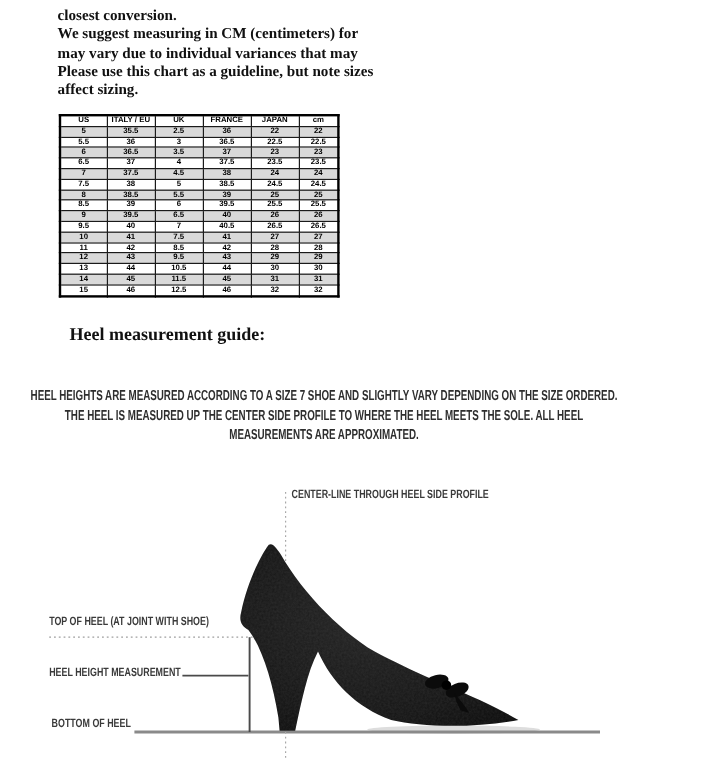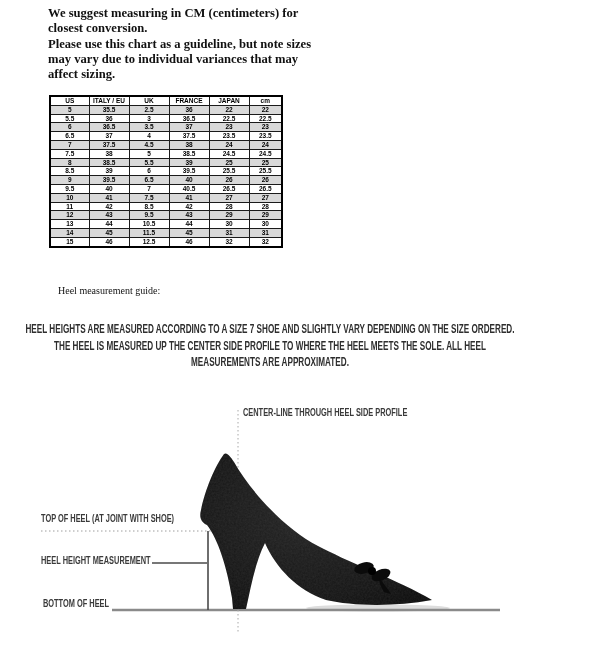--- a/index.html
+++ b/index.html
@@ -18,22 +18,22 @@
   .size-table th,.size-table td{
       border:1px solid #1a1a1a;padding:0;height:7.8px;
       font-family:"Liberation Sans",sans-serif;font-weight:bold;
       font-size:6.5px;line-height:7.6px;text-align:center;color:#000;}
   .size-table thead th{background:#fff;}
   .size-table tbody tr:nth-child(odd){background:#d9d9d9;}
   .size-table tbody tr:nth-child(even){background:#fff;}
 
   
   .guide-title{position:absolute;left:58px;top:271px;
-         font-family:"Liberation Serif",serif;font-weight:normal;
-         font-size:10px;color:#111;margin-top:14px;}
+         font-family:"Liberation Serif",serif;font-weight:bold;
+         font-size:15px;color:#111;}
 
   
   .desc{position:absolute;left:270px;top:321px;width:720px;
         transform:translateX(-50%) scaleX(0.68);transform-origin:center top;
         text-align:center;font-weight:bold;font-size:12px;line-height:16.5px;
         color:#2e2e2e;}
 
   
   .diagram{position:absolute;left:0;top:400px;width:561px;height:245px;}
   .diagram svg{position:absolute;left:0;top:0;}
@@ -41,24 +41,24 @@
           white-space:nowrap;transform:scaleX(0.74);transform-origin:left top;}
   .lbl-centerline{left:243px;top:7px;}
   .lbl-top{left:41px;top:113px;}
   .lbl-height{left:41px;top:155px;}
   .lbl-bottom{left:43px;top:198px;}
 </style>
 </head>
 <body>
 
 <div class="intro" id="intro-block">
+    <div>closest conversion.</div>
     <div>We suggest measuring in CM (centimeters) for</div>
-    <div>closest conversion.</div>
+    <div>may vary due to individual variances that may</div>
     <div>Please use this chart as a guideline, but note sizes</div>
-    <div>may vary due to individual variances that may</div>
     <div>affect sizing.</div>
   </div>
 
 <table class="size-table">
   <colgroup>
     <col style="width:39px">
       <col style="width:40px">
       <col style="width:40px">
     <col style="width:40px">
       <col style="width:40px">

